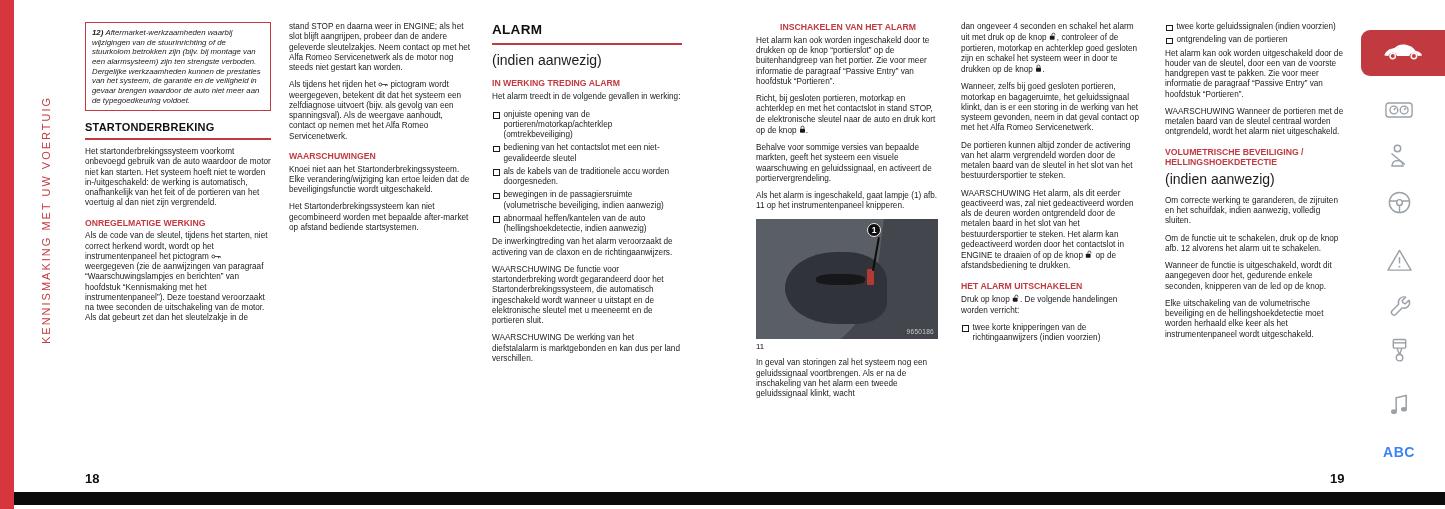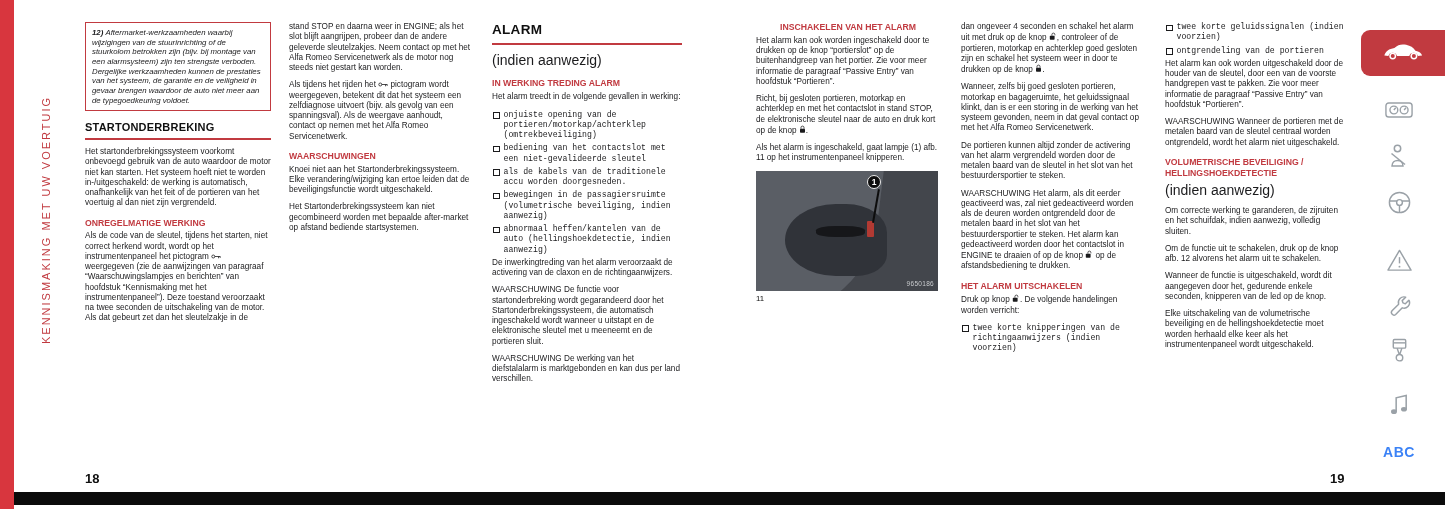--- a/index.html
+++ b/index.html
@@ -31,21 +31,21 @@
          border-bottom:2px solid var(--accent);padding-bottom:4px;margin:0 0 7px;}
   .h1{font-size:11px;font-weight:bold;color:#101010;letter-spacing:.2px;
       border-bottom:2px solid var(--accent);padding-bottom:3px;margin:4px 0 7px;}
   .h2{color:var(--accent);font-weight:bold;font-size:8.7px;margin:9px 0 3px;}
   .h2:first-child{margin-top:0;padding-left:24px;}
   .sub{font-size:14px;margin:0 0 7px;}
   .notebox{border:1px solid var(--accent);padding:5px 6px;font-style:italic;
            font-size:7.8px;line-height:1.24;margin:0 0 10px;}
   .notebox p{margin:0 0 3px;}
   .notebox p:last-child{margin-bottom:0;}
-  .li{display:flex;margin:0 0 3px;font-family:Liberation Mono, monospace;}
+  .li{display:flex;margin:0 0 3px;}
   .li .sq{width:4.5px;height:4.5px;border:1px solid #1b1b1d;margin:2.5px 4px 0 1px;flex:none;}
   .inline-icon svg{vertical-align:-1px;}
   
   .fig{position:relative;width:100%;height:120px;background:#43464c;overflow:hidden;margin:2px 0 3px;}
   .f-sh1{position:absolute;left:-12%;top:-18%;width:78%;height:135%;background:#5a5e65;
          border-radius:0 0 60% 10%;transform:rotate(7deg);}
   .f-sh2{position:absolute;left:16%;top:28%;width:56%;height:60%;background:#303339;
          border-radius:50% 40% 30% 50%;}
   .f-handle{position:absolute;left:33%;top:46%;width:27%;height:9%;background:#16171a;border-radius:40%;}
   .f-red{position:absolute;left:61%;top:42%;width:7px;height:16px;background:var(--figred);border-radius:1px;}
@@ -121,33 +121,35 @@
       <p class="para"><span>WAARSCHUWING De functie voor startonderbreking wordt gegarandeerd door het Startonderbrekingssysteem, die automatisch ingeschakeld wordt wanneer u uitstapt en de elektronische sleutel met u meeneemt en de portieren sluit.</span></p>
       <p class="para"><span>WAARSCHUWING De werking van het diefstalalarm is marktgebonden en kan dus per land verschillen.</span></p>
     </div>
   <div class="col" id="col4">
       <div class="h2">INSCHAKELEN VAN HET ALARM</div>
       <p class="para"><span>Het alarm kan ook worden ingeschakeld door te drukken op de knop “portierslot” op de buitenhandgreep van het portier. Zie voor meer informatie de paragraaf “Passive Entry” van hoofdstuk “Portieren”.</span></p>
       <p class="para"><span>Richt, bij gesloten portieren, motorkap en achterklep en met het contactslot in stand STOP, de elektronische sleutel naar de auto en druk kort op de knop </span><span class="inline-icon"><svg viewBox="0 0 10 13" width="7" height="9">
             <path d="M2.8 5.4 V3.8 a2.2 2.2 0 0 1 4.4 0 V5.4" fill="none" stroke="#1b1b1d" stroke-width="1.1"></path>
             <rect x="1.4" y="5.4" width="7.2" height="5.8" rx="1" fill="#1b1b1d"></rect>
           </svg></span><span>.</span></p>
+      <p class="para"><span>Behalve voor sommige versies van bepaalde markten, geeft het systeem een visuele waarschuwing en geluidssignaal, en activeert de portiervergrendeling.</span></p>
       <p class="para"><span>Als het alarm is ingeschakeld, gaat lampje (1) afb. 11 op het instrumentenpaneel knipperen.</span></p>
       <div>
         <div class="fig">
           <div class="f-sh1"></div>
           <div class="f-sh2"></div>
           <div class="f-handle"></div>
           <div class="f-red"></div>
           <div class="f-line"></div>
           <div class="f-marker">1</div>
           <div class="code">9650186</div>
         </div>
         <div class="fignum">11</div>
       </div>
+      <p class="para"><span>In geval van storingen zal het systeem nog een geluidssignaal voortbrengen. Als er na de inschakeling van het alarm een tweede geluidssignaal klinkt, wacht</span></p>
     </div>
   <div class="col" id="col5">
       <p class="para"><span>dan ongeveer 4 seconden en schakel het alarm uit met druk op de knop </span><span class="inline-icon"><svg viewBox="0 0 12 13" width="8" height="9">
             <path d="M4.4 5.4 V3.6 a2.2 2.2 0 0 1 4.4 0 V4.8" fill="none" stroke="#1b1b1d" stroke-width="1.1"></path>
             <rect x="1.2" y="5.4" width="7.2" height="5.8" rx="1" fill="#1b1b1d"></rect>
           </svg></span><span>, controleer of de portieren, motorkap en achterklep goed gesloten zijn en schakel het systeem weer in door te drukken op de knop </span><span class="inline-icon"><svg viewBox="0 0 10 13" width="7" height="9">
             <path d="M2.8 5.4 V3.8 a2.2 2.2 0 0 1 4.4 0 V5.4" fill="none" stroke="#1b1b1d" stroke-width="1.1"></path>
             <rect x="1.4" y="5.4" width="7.2" height="5.8" rx="1" fill="#1b1b1d"></rect>
           </svg></span><span>.</span></p>
       <p class="para"><span>Wanneer, zelfs bij goed gesloten portieren, motorkap en bagageruimte, het geluidssignaal klinkt, dan is er een storing in de werking van het systeem gevonden, neem in dat geval contact op met het Alfa Romeo Servicenetwerk.</span></p>

